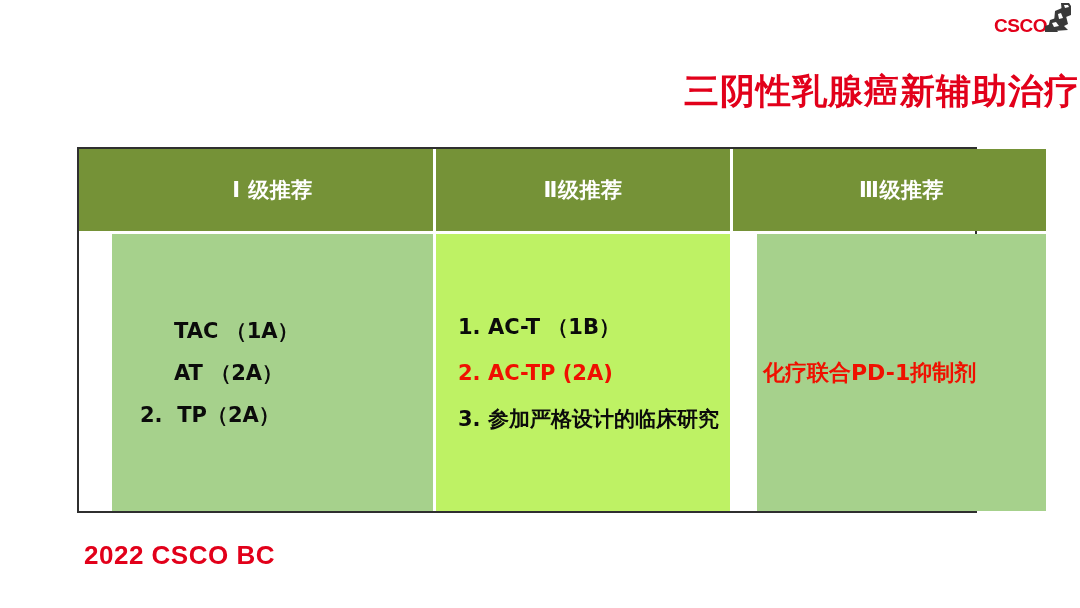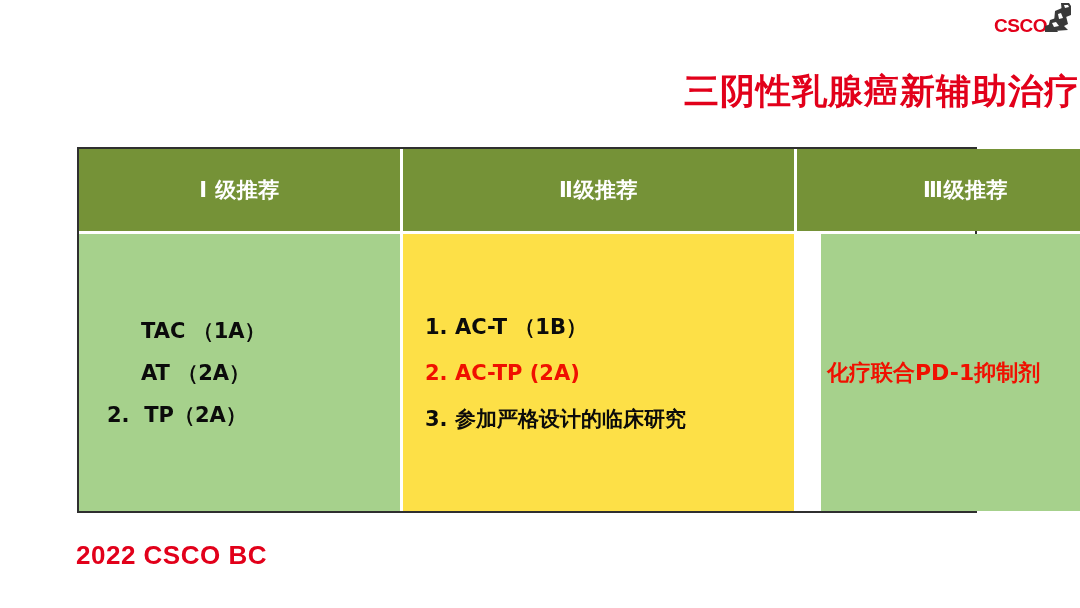--- a/index.html
+++ b/index.html
@@ -103,26 +103,26 @@
     flex: 0 0 auto;
     box-sizing: border-box;
     border-right: 3px solid #ffffff;
     display: flex;
     flex-direction: column;
     justify-content: center;
     position: relative;
   }
   .td:last-child { border-right: none; }
 
-  .col-1 { width: 324px; }
-  .col-2 { width: 394px; }
+  .col-1 { width: 324px; margin-left: 33px; }
+  .col-2 { width: 297px; }
   .col-3 { width: 289px; margin-left: 24px; }
 
   .bg-green { background: #A6D18C; }
-  .bg-gray  { background: #fde047; }
+  .bg-gray  { background: #bef264; }
 
   
   .cell-lines {
     padding-left: 28px;
     padding-right: 10px;
   }
   .line {
     font-size: 21px;
     font-weight: bold;
     color: #0b0b0b;
@@ -144,21 +144,21 @@
     color: #F01000;
     font-weight: bold;
     font-size: 22px;
     font-family: "DejaVu Sans", "Liberation Sans", sans-serif;
     padding: 0 6px;
   }
 
   
   .footer-note {
     position: absolute;
-    left: 76px;
+    left: 84px;
     top: 540px;
     color: #E2001A;
     font-weight: bold;
     font-size: 26px;
     letter-spacing: 0.5px;
     font-family: "Liberation Sans", "DejaVu Sans", sans-serif;
   }
 </style>
 </head>
 <body>

